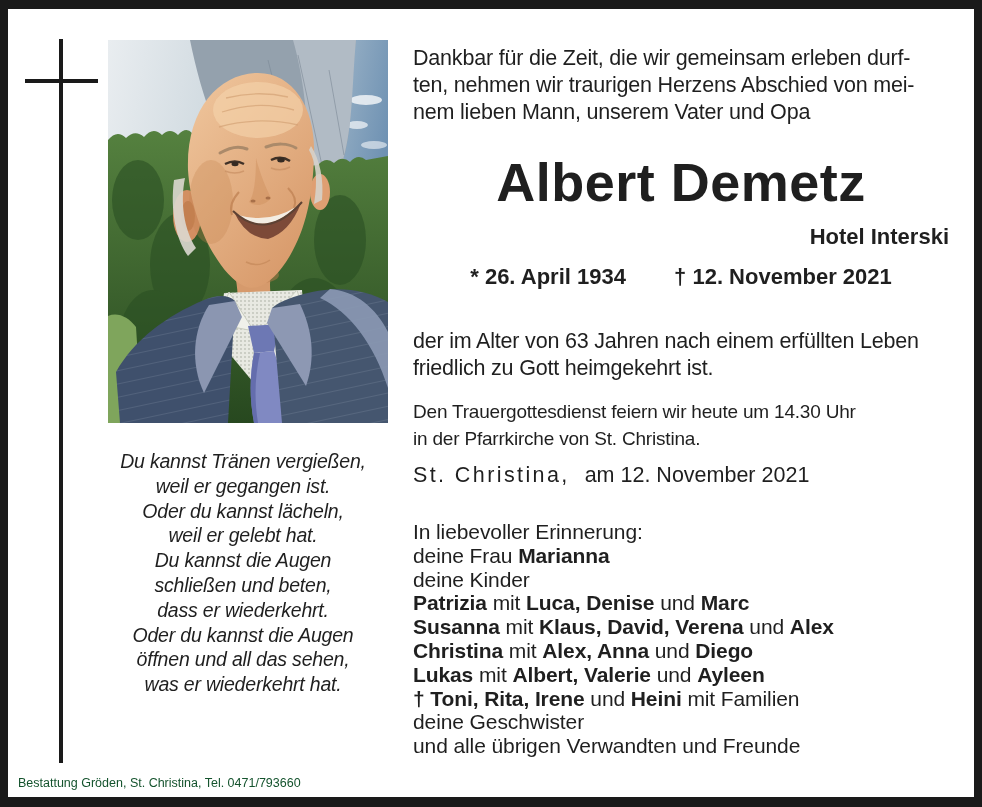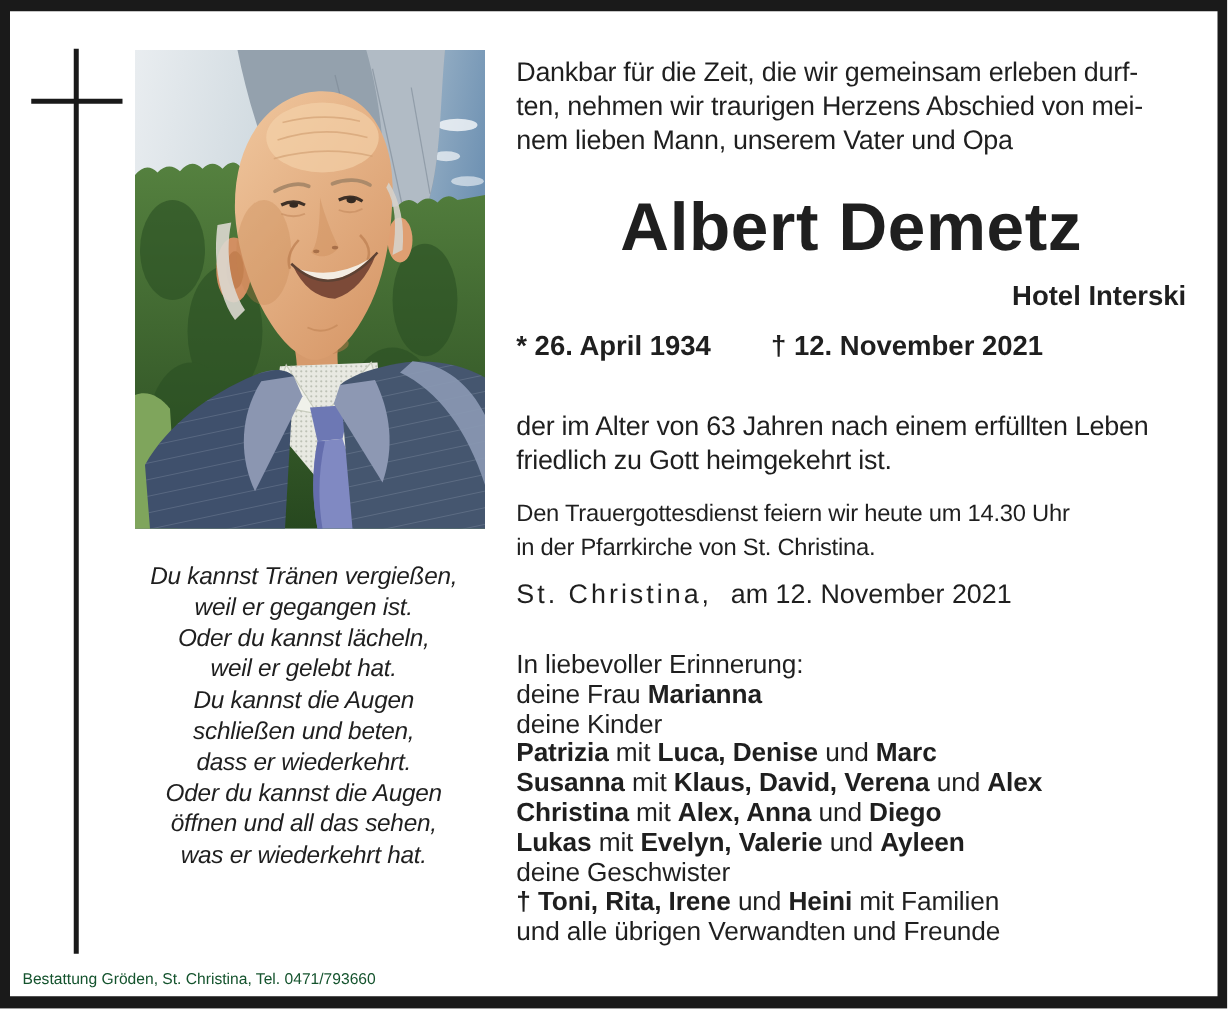--- a/index.html
+++ b/index.html
@@ -34,21 +34,21 @@
   }
   
   .col{position:absolute;left:413px;top:0;width:536px;}
   .intro{position:absolute;left:0;top:45px;font-size:21.5px;line-height:27px;letter-spacing:-0.2px;}
   .ln{white-space:nowrap;}
   .name{
     position:absolute;left:0;top:153px;width:536px;text-align:center;
     font-size:54px;font-weight:700;letter-spacing:0.5px;line-height:58px;
   }
   .subtitle{position:absolute;left:0;top:224px;width:536px;text-align:right;font-size:22px;font-weight:700;}
-  .dates{position:absolute;left:0;top:264px;width:536px;font-size:22px;font-weight:700;white-space:nowrap;}
+  .dates{position:absolute;left:0;top:264px;width:536px;text-align:center;font-size:22px;font-weight:700;white-space:nowrap;}
   .dates .death{margin-left:42px;}
   .para-age{position:absolute;left:0;top:328px;font-size:21.5px;line-height:27px;letter-spacing:-0.2px;}
   .para-service{position:absolute;left:0;top:398px;font-size:19px;line-height:27px;letter-spacing:-0.2px;}
   .dateline{position:absolute;left:0;top:463px;font-size:21.5px;white-space:nowrap;}
   .dateline .place{letter-spacing:2.4px;margin-top:44px;}
   .dateline .rest{margin-left:9px;}
   .memorial{position:absolute;left:0;top:520px;font-size:21px;line-height:23.8px;letter-spacing:-0.1px;}
   .memorial .b{font-weight:700;}
   
   .footer{position:absolute;left:18px;top:776px;font-size:12.5px;color:#14532d;z-index:6;}
@@ -218,22 +218,22 @@
       <span class="place">St. Christina,</span>
       <span class="rest">am 12. November 2021</span>
     </div>
     <div class="memorial">
         <div class="ln"><span>In liebevoller Erinnerung:</span></div>
         <div class="ln"><span>deine Frau </span><span class="b">Marianna</span></div>
         <div class="ln"><span>deine Kinder</span></div>
         <div class="ln"><span class="b">Patrizia</span><span> mit </span><span class="b">Luca, Denise</span><span> und </span><span class="b">Marc</span></div>
         <div class="ln"><span class="b">Susanna</span><span> mit </span><span class="b">Klaus, David, Verena</span><span> und </span><span class="b">Alex</span></div>
         <div class="ln"><span class="b">Christina</span><span> mit </span><span class="b">Alex, Anna</span><span> und </span><span class="b">Diego</span></div>
-        <div class="ln"><span class="b">Lukas</span><span> mit </span><span class="b">Evelyn, Valerie</span><span> und </span><span class="b">Ayleen</span></div>
+        <div class="ln"><span class="b">Lukas</span><span> mit </span><span class="b">Albert, Valerie</span><span> und </span><span class="b">Ayleen</span></div>
+        <div class="ln"><span class="b">† Toni, Rita, Irene</span><span> und </span><span class="b">Heini</span><span> mit Familien</span></div>
         <div class="ln"><span>deine Geschwister</span></div>
-        <div class="ln"><span class="b">† Toni, Rita, Irene</span><span> und </span><span class="b">Heini</span><span> mit Familien</span></div>
         <div class="ln"><span>und alle übrigen Verwandten und Freunde</span></div>
       </div>
   </div>
 
   <div class="footer">Bestattung Gröden, St. Christina, Tel. 0471/793660</div>
 
 </div>
 
 </body></html>

